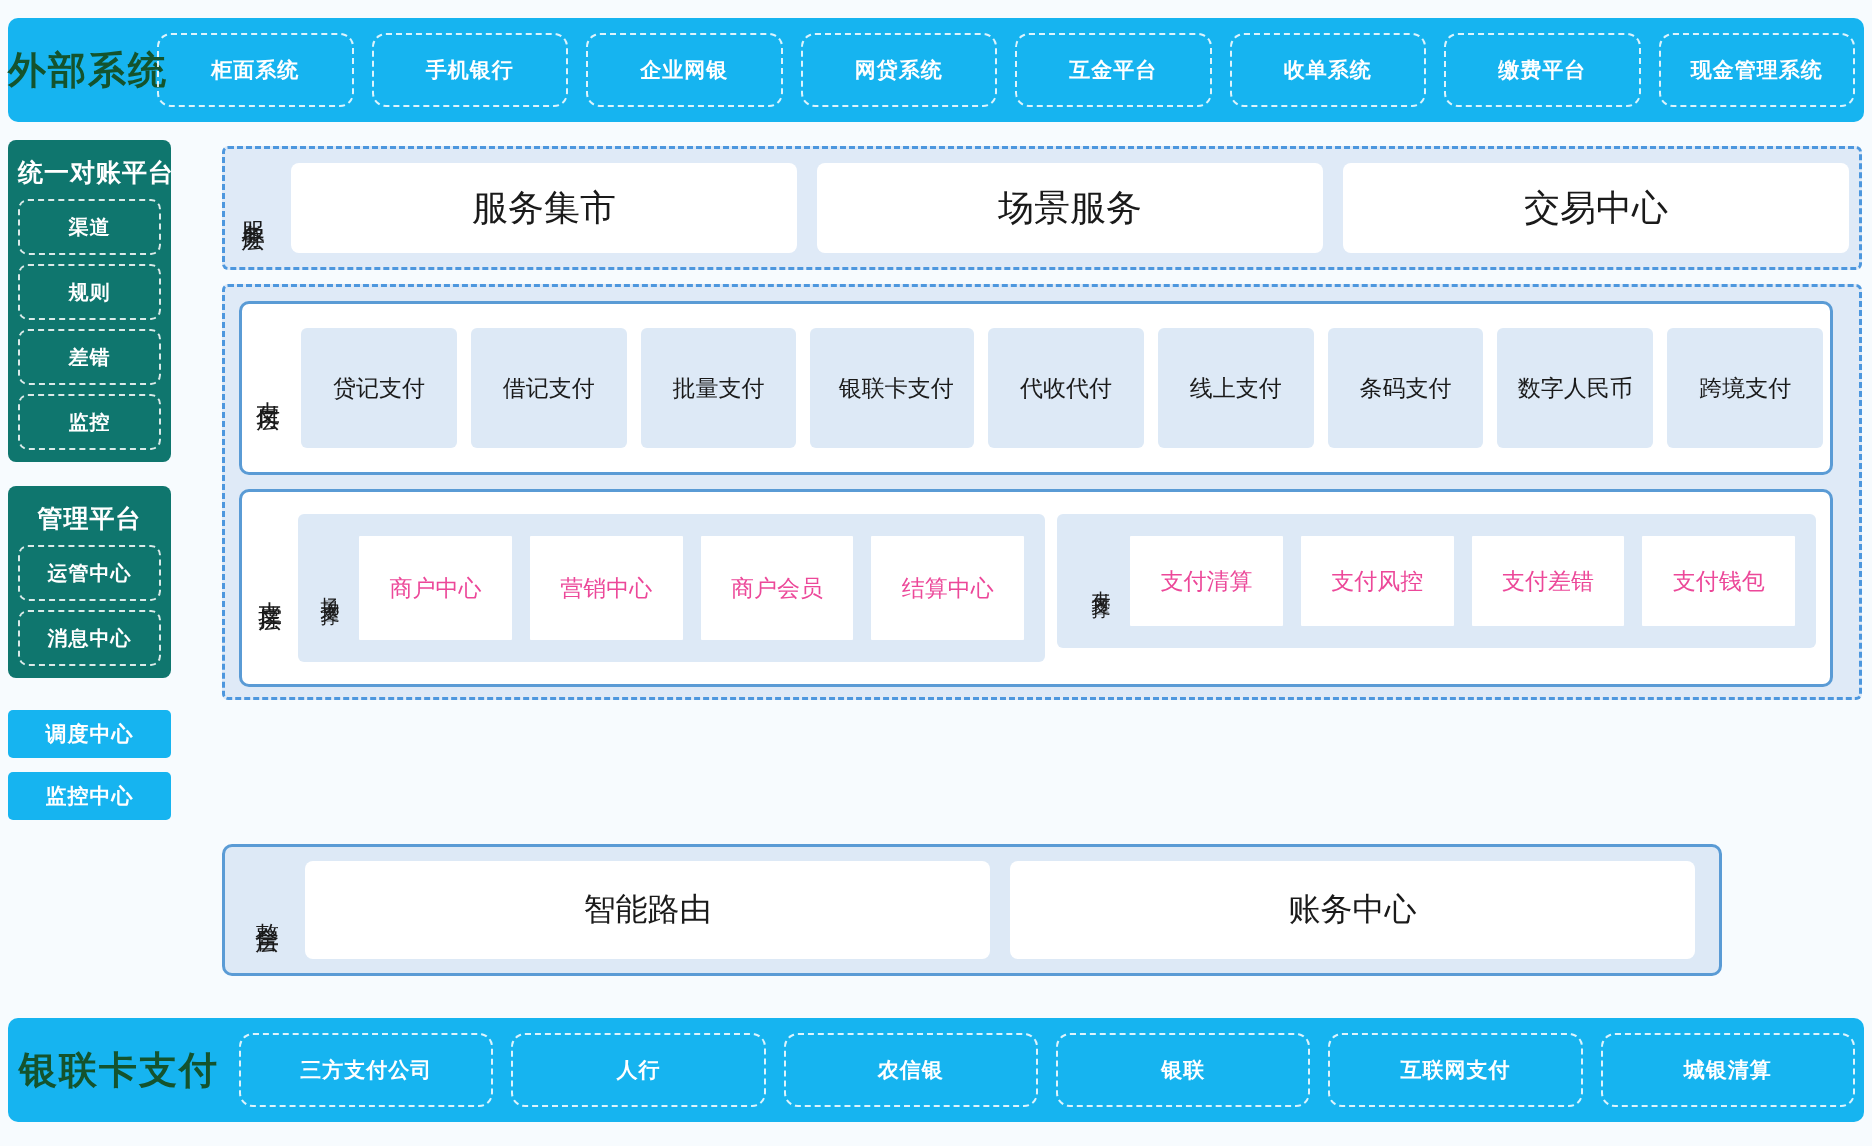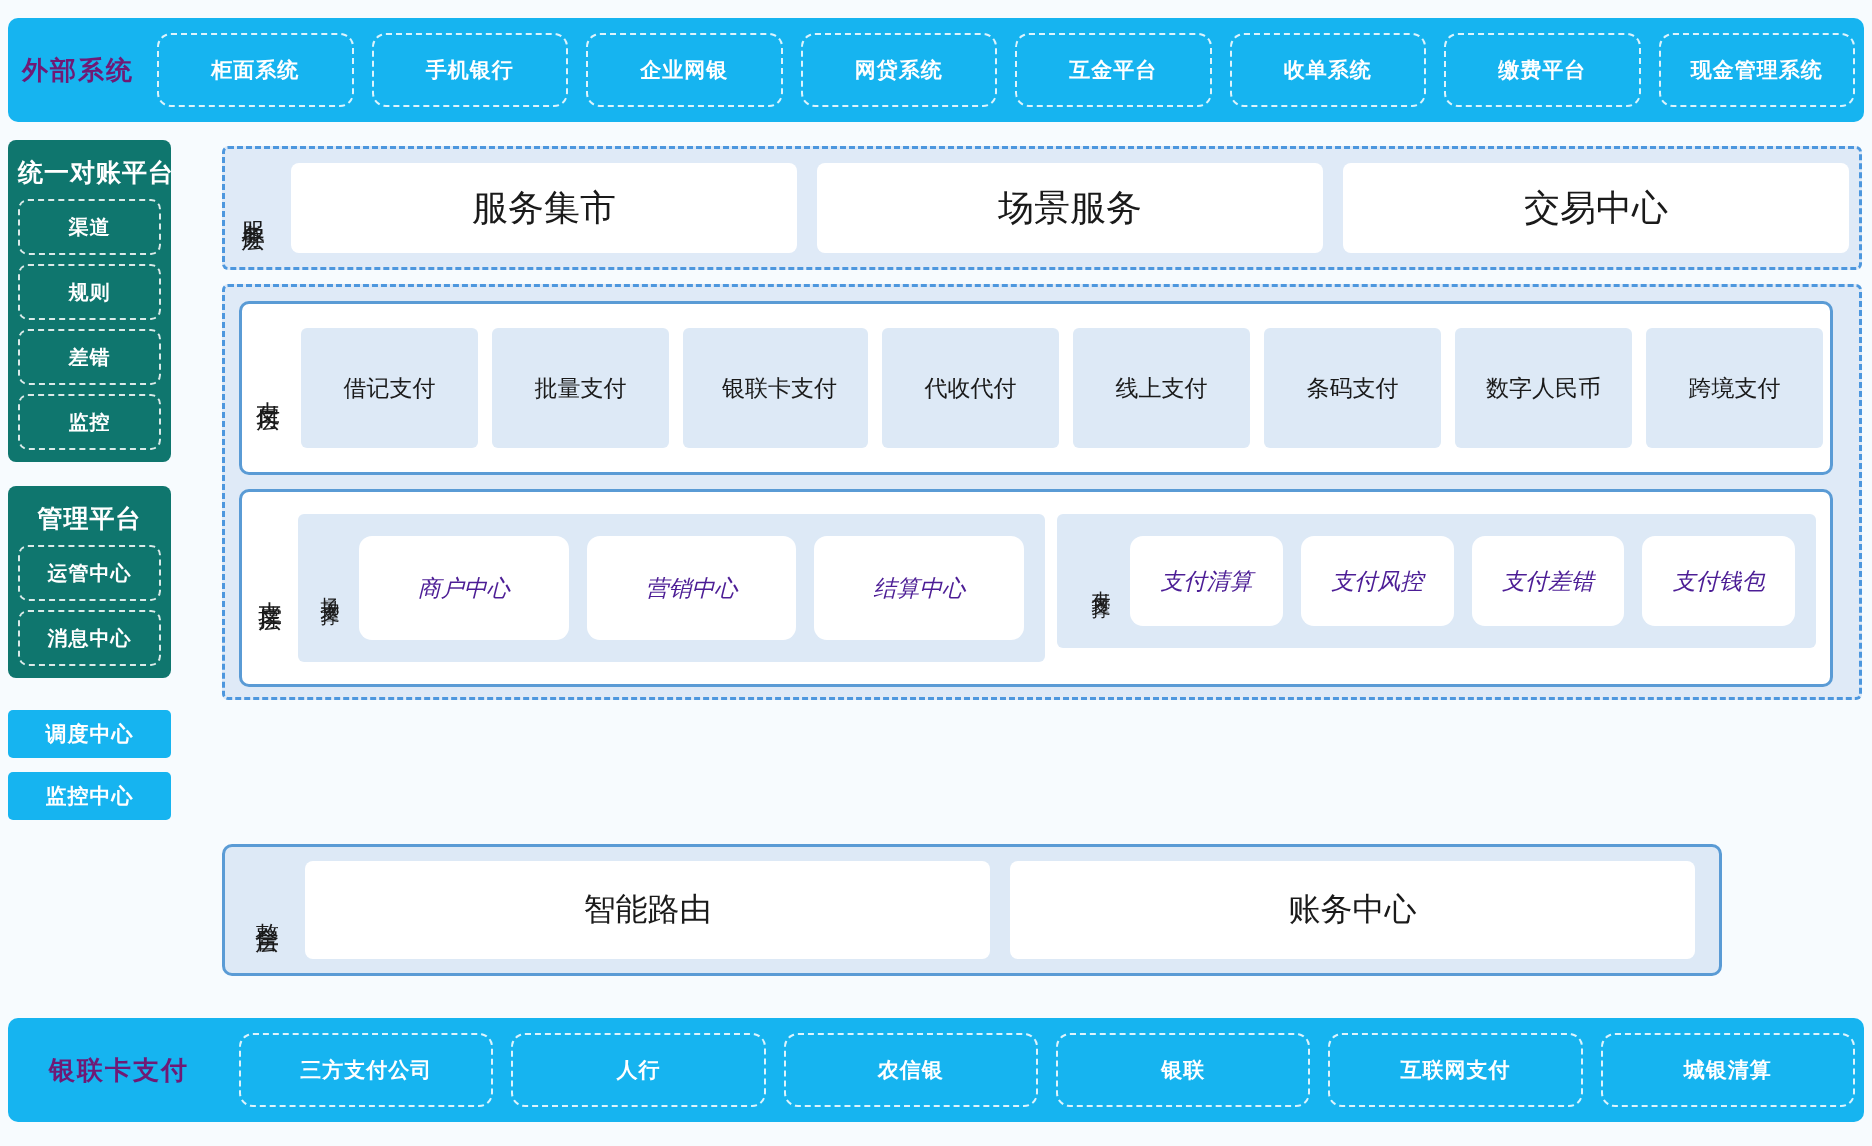--- a/index.html
+++ b/index.html
@@ -15,22 +15,22 @@
   
   .band{
     position:absolute;
     background:#16b4f0;
     border-radius:10px;
     display:flex;
     align-items:center;
     box-sizing:border-box;
   }
   .band-title{
-    color:#701a75;
-    font-size:26px;
+    color:#14532d;
+    font-size:38px;
     font-weight:bold;
     letter-spacing:2px;
     text-align:center;
     flex:0 0 auto;
     white-space:nowrap;
   }
   .band-chips{
     flex:1 1 auto;
     display:flex;
     align-items:center;
@@ -135,28 +135,27 @@
   }
   .subgroup{
     background:#dde9f6;
     border-radius:6px;
     display:flex;align-items:stretch;
     box-sizing:border-box;
     padding:10px 12px;
   }
   .tile-white{
     background:#ffffff;
-    border-radius:13px;
+    border-radius:1px;
     flex:1 1 0;
     margin:0 9px;
     display:flex;align-items:center;justify-content:center;
-    font-size:23px;color:#4c1d95;
-    box-sizing:border-box;
-    white-space:nowrap;
-    font-style:italic;
+    font-size:23px;color:#ec4899;
+    box-sizing:border-box;
+    white-space:nowrap;
   }
   .intpanel{
     position:absolute;
     background:#dde9f6;
     border:3px solid #5a9bd5;
     border-radius:10px;
     box-sizing:border-box;
     display:flex;align-items:stretch;
     padding:14px 14px;
   }
@@ -207,39 +206,41 @@
       <div class="whitecard" style="margin:14px 10px;">场景服务</div>
       <div class="whitecard" style="margin:14px 10px;">交易中心</div>
     </div>
   </div>
 
   <div class="dashgroup" style="left:222px;top:284px;width:1640px;height:416px;">
 
     <div class="panel" style="left:14px;top:14px;width:1594px;height:174px;">
       <div class="layer-row">
         <div class="vlabel" style="width:52px;">支付层</div>
+        <div class="tile" style="margin:24px 7px;">贷记支付</div>
         <div class="tile" style="margin:24px 7px;">借记支付</div>
         <div class="tile" style="margin:24px 7px;">批量支付</div>
         <div class="tile" style="margin:24px 7px;padding-left:8px;">银联卡支付</div>
         <div class="tile" style="margin:24px 7px;">代收代付</div>
         <div class="tile" style="margin:24px 7px;">线上支付</div>
         <div class="tile" style="margin:24px 7px;">条码支付</div>
         <div class="tile" style="margin:24px 7px;">数字人民币</div>
         <div class="tile" style="margin:24px 7px;">跨境支付</div>
       </div>
     </div>
 
     <div class="panel" style="left:14px;top:202px;width:1594px;height:198px;">
       <div class="layer-row">
         <div class="vlabel" style="width:56px;">支撑层</div>
 
         <div class="subgroup" style="flex:1 1 0;margin:22px 6px 22px 0;">
           <div class="vlabel small" style="width:40px;">场景支撑</div>
           <div class="tile-white" style="margin:12px 9px;">商户中心</div>
           <div class="tile-white" style="margin:12px 9px;">营销中心</div>
+          <div class="tile-white" style="margin:12px 9px;">商户会员</div>
           <div class="tile-white" style="margin:12px 9px;">结算中心</div>
         </div>
 
         <div class="subgroup" style="flex:1 1 0;margin:22px 14px 36px 6px;padding-left:24px;">
           <div class="vlabel small" style="width:40px;">支付支撑</div>
           <div class="tile-white" style="margin:12px 9px;">支付清算</div>
           <div class="tile-white" style="margin:12px 9px;">支付风控</div>
           <div class="tile-white" style="margin:12px 9px;">支付差错</div>
           <div class="tile-white" style="margin:12px 9px;">支付钱包</div>
         </div>

